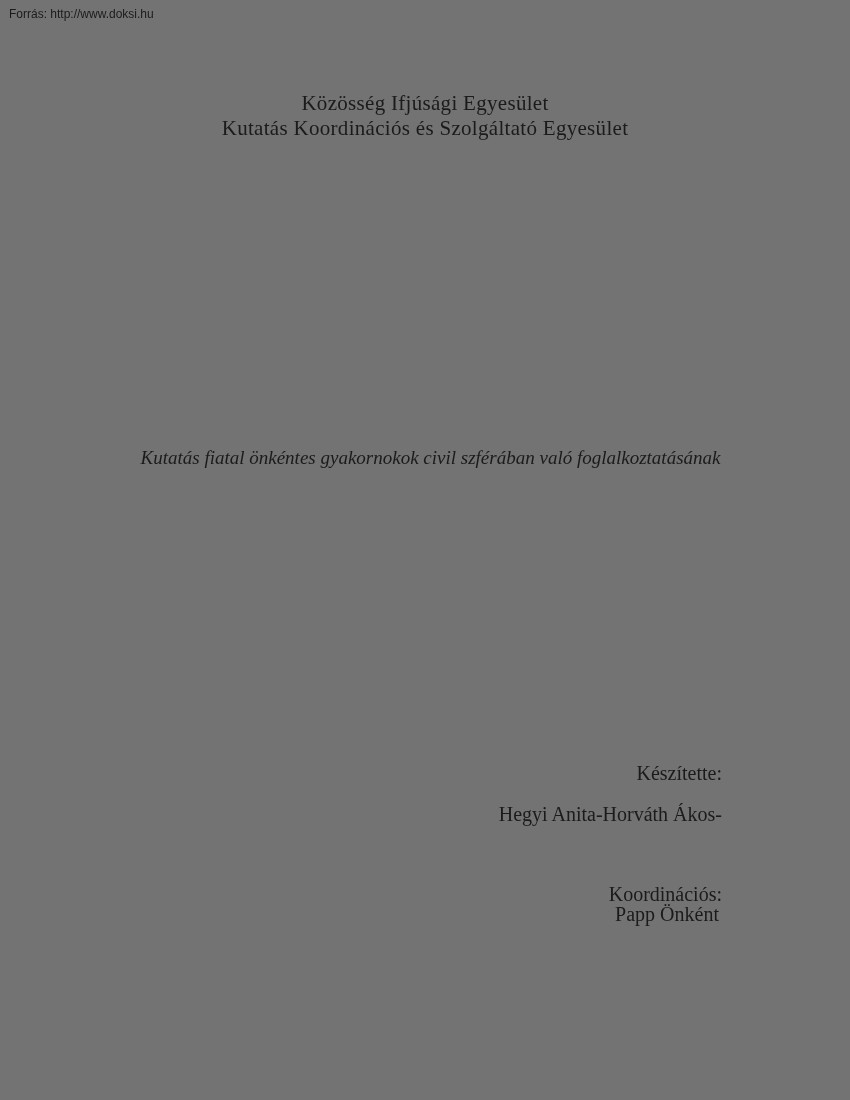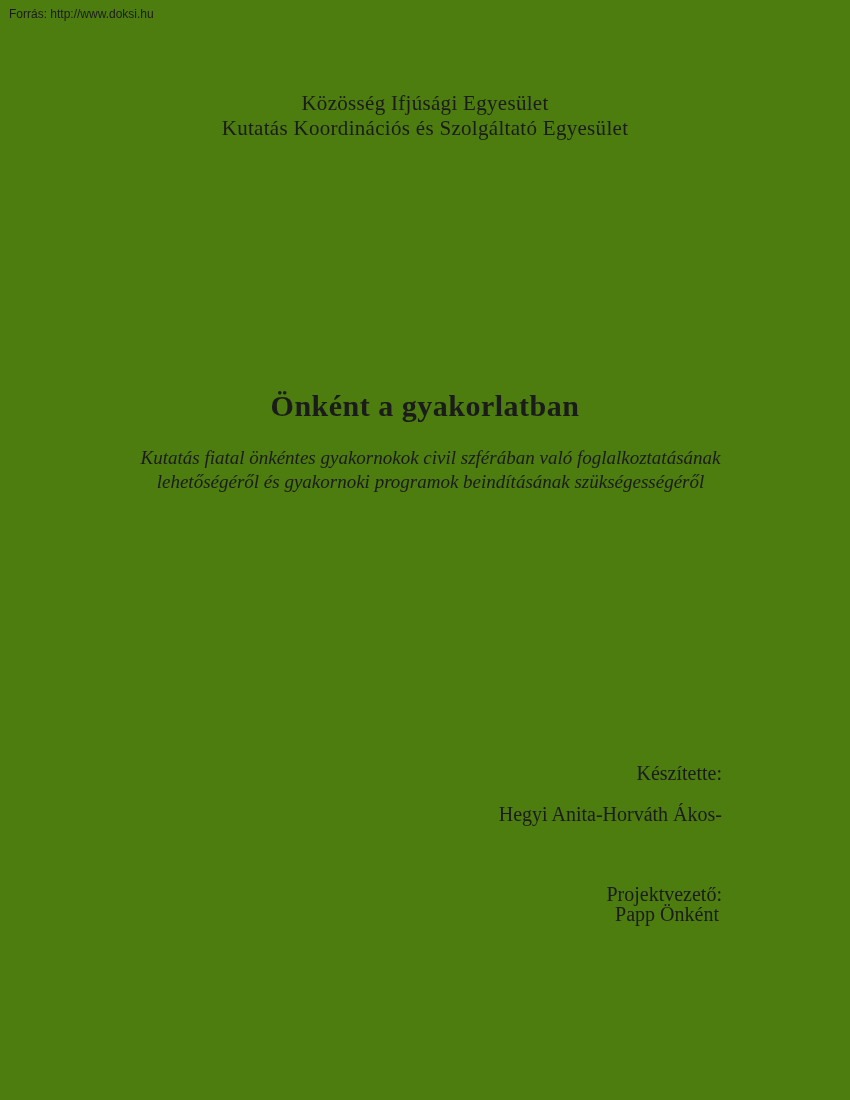--- a/index.html
+++ b/index.html
@@ -4,21 +4,21 @@
 <style>
   html, body {
     margin: 0;
     padding: 0;
     background: #ffffff;
   }
   .page {
     position: relative;
     width: 850px;
     height: 1100px;
-    background: #4d7c0f;
+    background: #737373;
     overflow: hidden;
     font-family: "Liberation Serif", "DejaVu Serif", serif;
     color: #1b1b1b;
   }
   .source-note {
     position: absolute;
     left: 9px;
     top: 7px;
     font-family: "Liberation Sans", "DejaVu Sans", sans-serif;
     font-size: 12px;
@@ -92,31 +92,29 @@
 
 <div class="page">
 
   <div class="source-note">Forrás: http://www.doksi.hu</div>
 
   <div class="org-header">
     <div>Közösség Ifjúsági Egyesület</div>
     <div>Kutatás Koordinációs és Szolgáltató Egyesület</div>
   </div>
 
-  <h1 class="doc-title">Önként a gyakorlatban</h1>
 
   <div class="doc-subtitle">
     <div>Kutatás fiatal önkéntes gyakornokok civil szférában való foglalkoztatásának</div>
-    <div>lehetőségéről és gyakornoki programok beindításának szükségességéről</div>
   </div>
 
   <div class="prepared-by">Készítette:</div>
 
   <div class="authors">
     <div>Hegyi Anita-Horváth Ákos-</div>
   </div>
 
   <div class="project-lead">
-    <div>Projektvezető:</div>
+    <div>Koordinációs:</div>
     <div class="lead-name">Papp Önként</div>
   </div>
 
 </div>
 
 </body></html>

